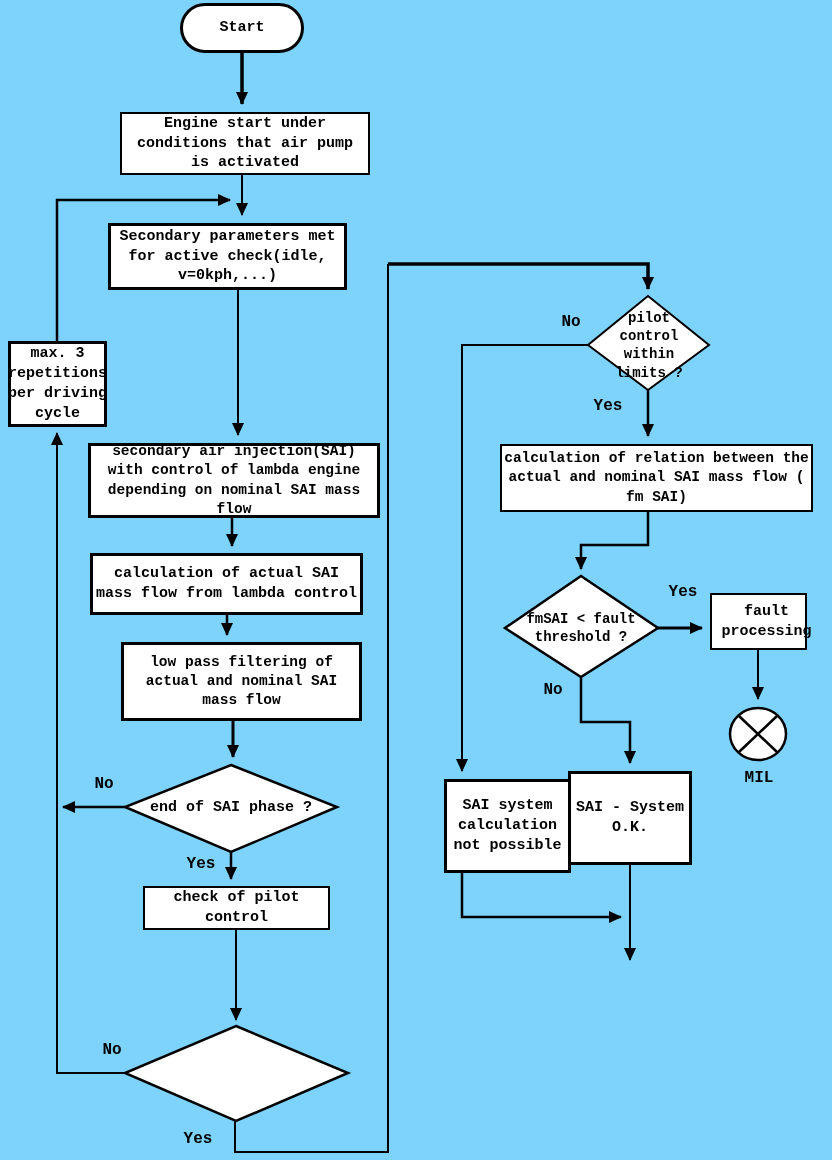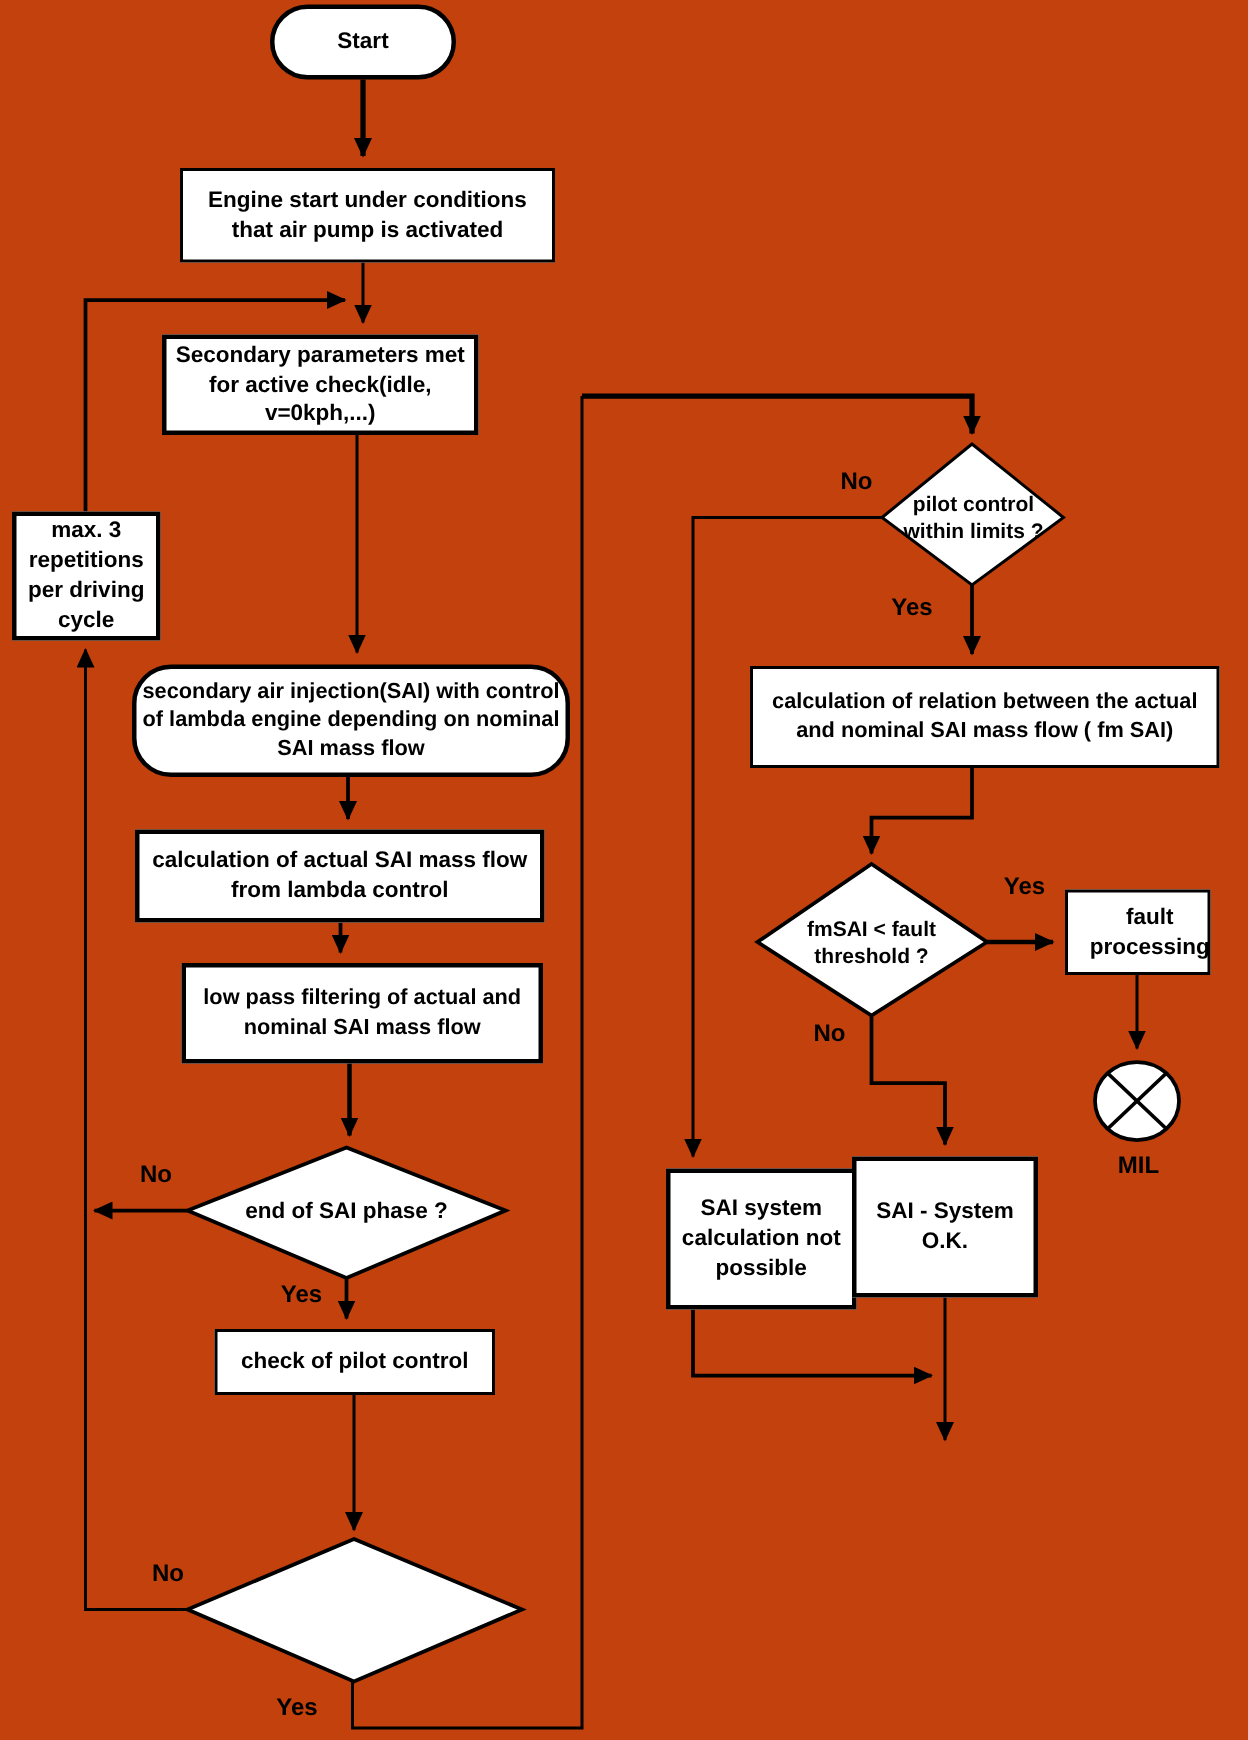--- a/index.html
+++ b/index.html
@@ -1,18 +1,18 @@
 <!DOCTYPE html>
 <html><head>
 <meta charset="utf-8">
 <style>
   html,body{margin:0;padding:0;background:#ffffff;}
   #canvas{
-    position:relative;width:832px;height:1160px;background:#c2410c;
-    font-family:Liberation Sans, sans-serif;color:#000;
+    position:relative;width:832px;height:1160px;background:#7dd3fc;
+    font-family:Liberation Mono, monospace;color:#000;
     overflow:hidden;
   }
   #edges{position:absolute;left:0;top:0;width:832px;height:1160px;}
   .node{
     position:absolute;display:flex;align-items:center;justify-content:center;
     text-align:center;font-weight:bold;font-size:15px;line-height:1.32;
     border:3px solid #000;background:#fff;box-sizing:border-box;padding:1px 2px;
   }
   .thin{border-width:2px;}
   .oval{border-radius:26px;}
@@ -89,29 +89,29 @@
       <ellipse cx="758" cy="734" rx="28" ry="26" fill="#fff" stroke="#000" stroke-width="2.5"></ellipse>
       <line x1="739" y1="716" x2="777" y2="752" stroke="#000" stroke-width="2.5"></line>
       <line x1="777" y1="716" x2="739" y2="752" stroke="#000" stroke-width="2.5"></line>
     </g>
   </svg>
 
   <div class="node oval" style="left:180px;top:3px;width:124px;height:50px;">Start</div>
 
   <div class="node thin" style="left:120px;top:112px;width:250px;height:63px;">Engine start under conditions that air pump is activated</div>
 
-  <div class="node" style="left:108px;top:223px;width:211px;height:67px;border-width:3.5px;">Secondary parameters met for active check(idle, v=0kph,...)</div>
+  <div class="node" style="left:108px;top:223px;width:239px;height:67px;border-width:3.5px;">Secondary parameters met for active check(idle, v=0kph,...)</div>
 
   <div class="node" style="left:8px;top:341px;width:99px;height:86px;">max. 3 repetitions per driving cycle</div>
 
-  <div class="node" style="left:88px;top:443px;width:292px;height:75px;font-size:14.5px;border-radius:26px;">secondary air injection(SAI) with control of lambda engine depending on nominal SAI mass flow</div>
+  <div class="node" style="left:88px;top:443px;width:292px;height:75px;font-size:14.5px;">secondary air injection(SAI) with control of lambda engine depending on nominal SAI mass flow</div>
 
   <div class="node" style="left:90px;top:553px;width:273px;height:62px;">calculation of actual SAI mass flow from lambda control</div>
 
-  <div class="node" style="left:121px;top:642px;width:241px;height:67px;font-size:14.5px;">low pass filtering of actual and nominal SAI mass flow</div>
+  <div class="node" style="left:121px;top:642px;width:241px;height:79px;font-size:14.5px;">low pass filtering of actual and nominal SAI mass flow</div>
 
   <div class="node thin" style="left:143px;top:886px;width:187px;height:44px;">check of pilot control</div>
 
   <div class="node" style="left:500px;top:444px;width:313px;height:68px;border-width:2.5px;font-size:14.5px;">calculation of relation between the actual and nominal SAI mass flow ( fm SAI)</div>
 
   <div class="node" style="left:710px;top:593px;width:97px;height:57px;border-width:2.5px;padding-left:18px;">fault processing</div>
 
   <div class="node" style="left:396px;top:779px;width:127px;height:94px;margin-left:48px;">SAI system calculation not possible</div>
 
   <div class="node" style="left:568px;top:771px;width:124px;height:94px;">SAI - System O.K.</div>

